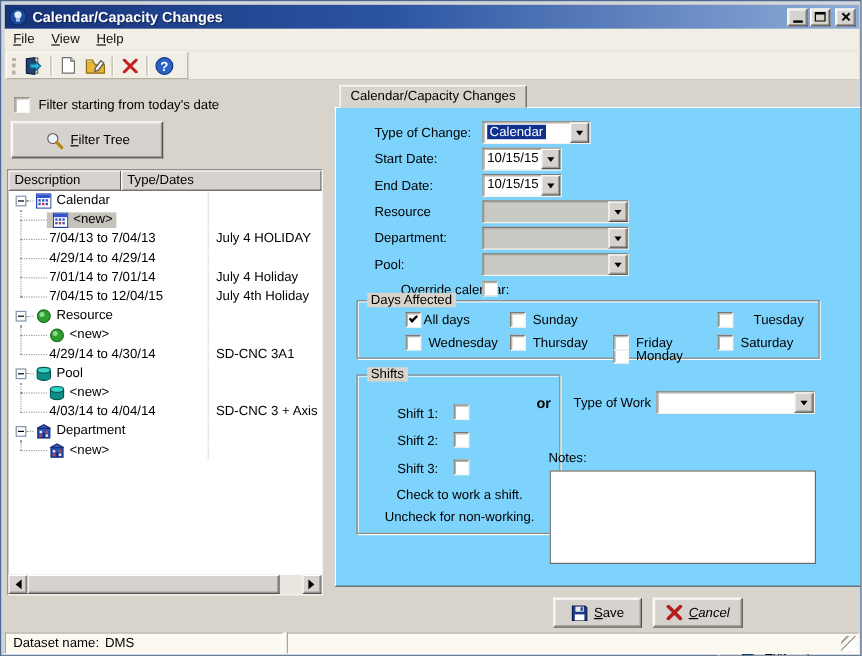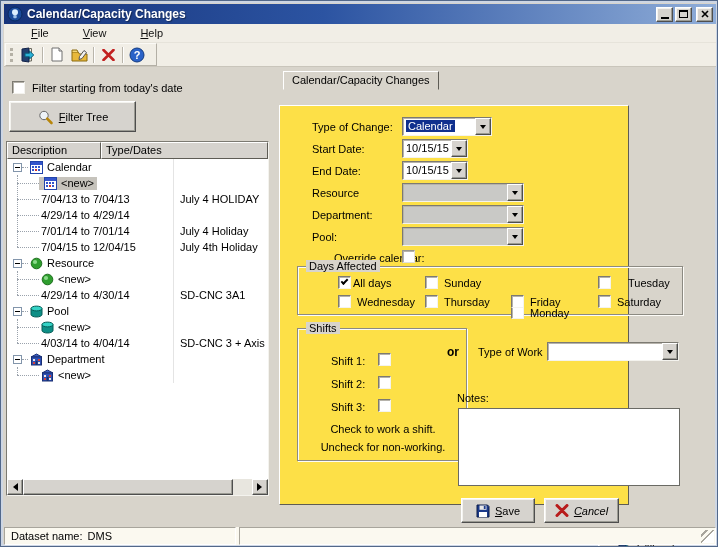--- a/index.html
+++ b/index.html
@@ -13,21 +13,21 @@
   .titlebar .ticon{width:16px;height:16px;margin-right:4px;flex:0 0 auto;}
   .titlebar .ttext{font-size:12px;font-weight:bold;flex:1;white-space:nowrap;
     text-shadow:1px 1px 1px rgba(0,0,0,.4);}
   .winbtn{width:17px;height:15px;background:#d6d3ce;margin-left:2px;
     border:1px solid;border-color:#fff #4e4e4e #4e4e4e #fff;
     box-shadow:inset -1px -1px 0 #9b9b93,inset 1px 1px 0 #f4f3ef;
     display:flex;align-items:center;justify-content:center;}
   
   .menubar{position:absolute;left:3px;top:23px;width:712px;height:19px;background:#f1eee6;
     display:flex;align-items:center;font-size:11px;border-bottom:1px solid #e6e3da;}
-  .menuitem{padding:2px 7px;color:#111;margin-left:20px;}
+  .menuitem{padding:2px 7px;color:#111;}
   .toolbar{position:absolute;left:3px;top:42px;width:712px;height:24px;background:#f1eee6;
     border-bottom:1px solid #c9c5bb;}
   .toolband{position:absolute;left:1px;top:0;width:152px;height:23px;
     border:1px solid;border-color:#fbfaf6 #b3afa5 #b3afa5 #fbfaf6;background:#f1eee6;
     display:flex;align-items:center;padding:0 3px;}
   .gripper{width:3px;height:14px;border-left:3px dotted #b5b1a6;margin:0 4px 0 1px;}
   .tbtn{width:22px;height:20px;display:flex;align-items:center;justify-content:center;}
   .tsep{width:1px;height:16px;background:#b9b5ab;margin:0 3px;box-shadow:1px 0 0 #fff;}
   
   .cb{position:relative;width:13px;height:13px;background:#fff;flex:0 0 auto;
@@ -76,21 +76,21 @@
   .hscroll{position:absolute;left:0;bottom:0;width:261px;height:16px;background:#e8e6df;display:flex;}
   .sbtn{width:16px;height:16px;background:#d6d3ce;border:1px solid;border-color:#fff #4e4e4e #4e4e4e #fff;
     box-shadow:inset -1px -1px 0 #9b9b93;display:flex;align-items:center;justify-content:center;flex:0 0 auto;}
   .thumb{width:210px;height:16px;background:#d6d3ce;border:1px solid;border-color:#fff #4e4e4e #4e4e4e #fff;
     box-shadow:inset -1px -1px 0 #9b9b93;flex:0 0 auto;}
   .tril{width:0;height:0;border:4px solid transparent;border-right:5px solid #000;margin-left:-3px;}
   .trir{width:0;height:0;border:4px solid transparent;border-left:5px solid #000;margin-right:-3px;}
   
   .tab{position:absolute;left:282px;top:70px;height:19px;padding:2px 8px 0;background:#d8d4cb;
     border:1px solid;border-color:#fff #5e5c55 transparent #fff;font-size:11px;z-index:2;}
-  .page{position:absolute;left:278px;top:104px;width:350px;height:400px;background:#fde047;
+  .page{position:absolute;left:278px;top:88px;width:439px;height:400px;background:#7dd3fc;
     border:1px solid;border-color:#fff #5e5c55 #5e5c55 #fff;}
   .notes{position:absolute;left:178px;top:302px;width:222px;height:78px;background:#fff;
     border:1px solid #6a6a64;resize:none;font-size:11px;padding:2px;}
   .hint{position:absolute;font-size:11px;width:170px;text-align:center;left:0;}
   
   .footbtn{position:absolute;top:497px;height:25px;}
   .statusbar{position:absolute;left:3px;top:526px;width:712px;height:18px;background:#fbf9f0;display:flex;gap:3px;}
   .spanel{border:1px solid;border-color:#a8a59c #fff #fff #a8a59c;height:18px;background:#fbf9f0;
     font-size:11px;display:flex;align-items:center;padding:0 6px;gap:5px;}
   .grip{position:absolute;right:1px;bottom:1px;width:13px;height:13px;

